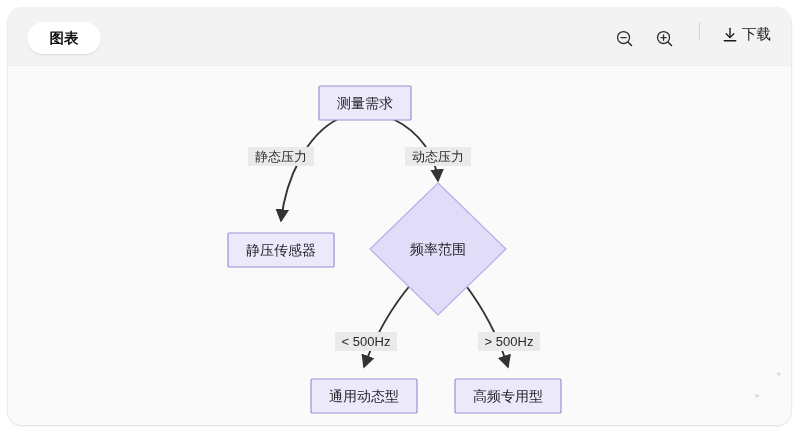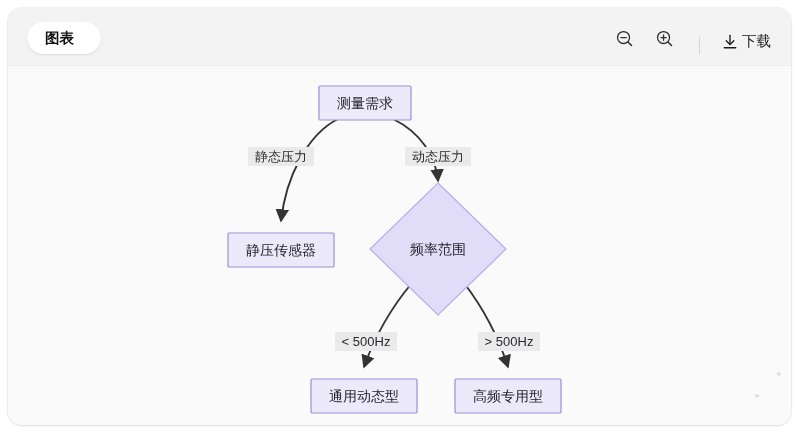--- a/index.html
+++ b/index.html
@@ -55,20 +55,21 @@
     align-items: center;
     padding: 0;
   }
 
   .tab {
     height: 32px;
     min-width: 74px;
     border-radius: 16px;
     display: flex;
     align-items: center;
+    justify-content: center;
     font-size: 14.5px;
     color: #6b6b6b;
     cursor: pointer;
     box-sizing: border-box;
     padding: 0 18px;
     user-select: none;
   }
 
   .tab.active {
     background: #ffffff;
@@ -76,21 +77,21 @@
     font-weight: bold;
     box-shadow: 0 1px 2px rgba(0,0,0,0.10);
   }
 
   .header-tools {
     position: absolute;
     right: 18px;
     top: 14px;
     height: 32px;
     display: flex;
-    align-items: flex-end;
+    align-items: flex-start;
     gap: 8px;
   }
 
   .icon-btn {
     width: 32px;
     height: 32px;
     display: flex;
     align-items: center;
     justify-content: center;
     cursor: pointer;

